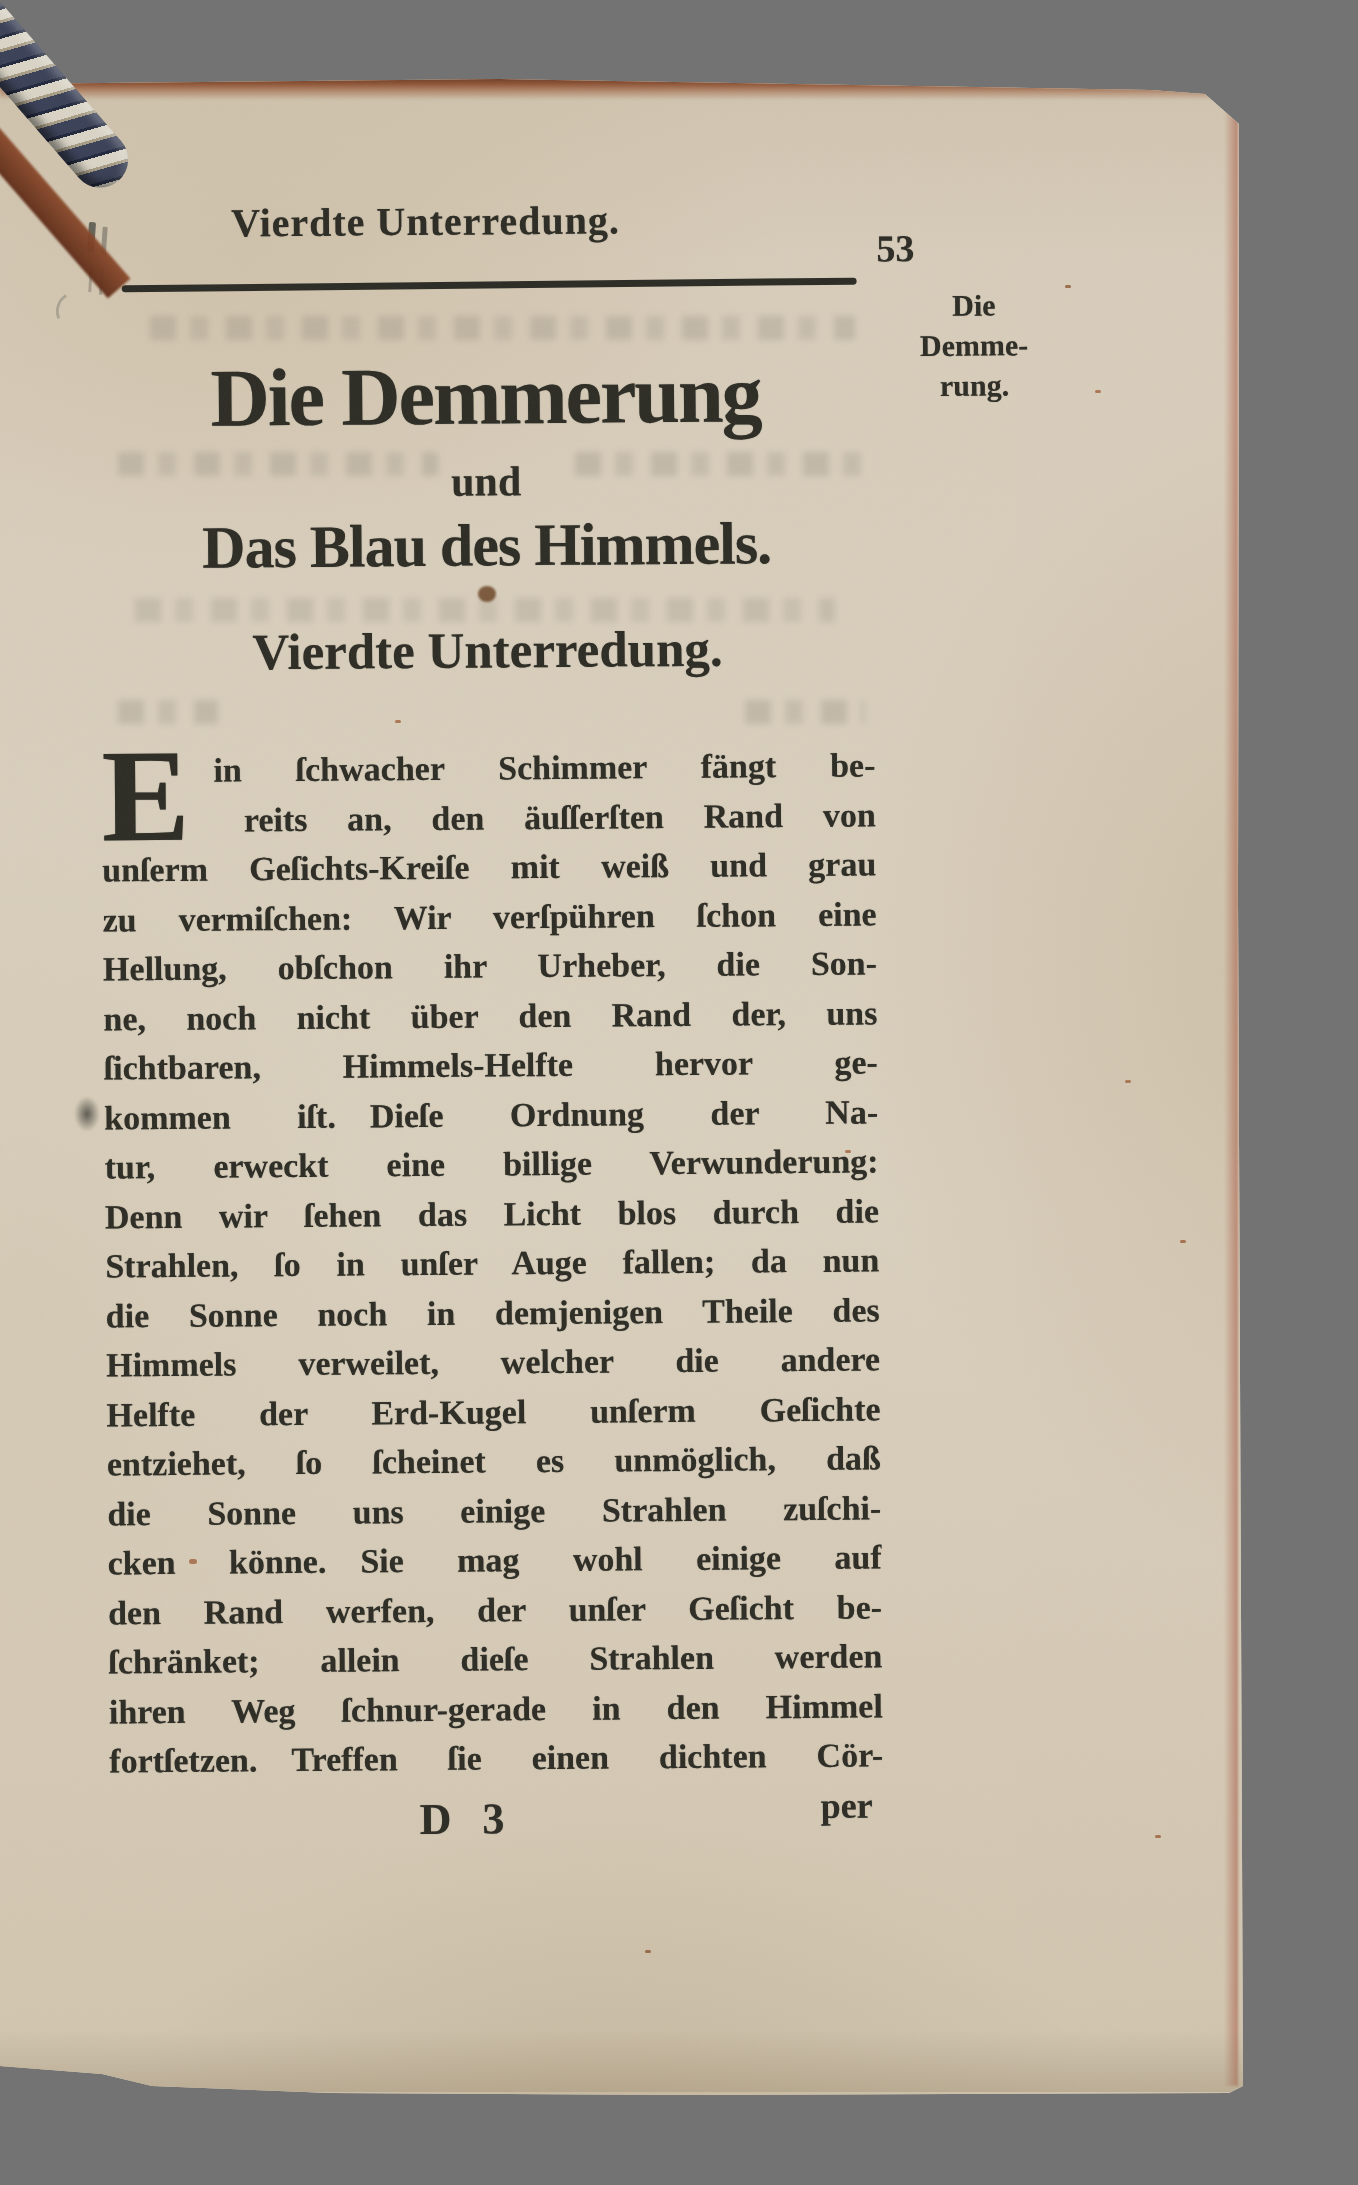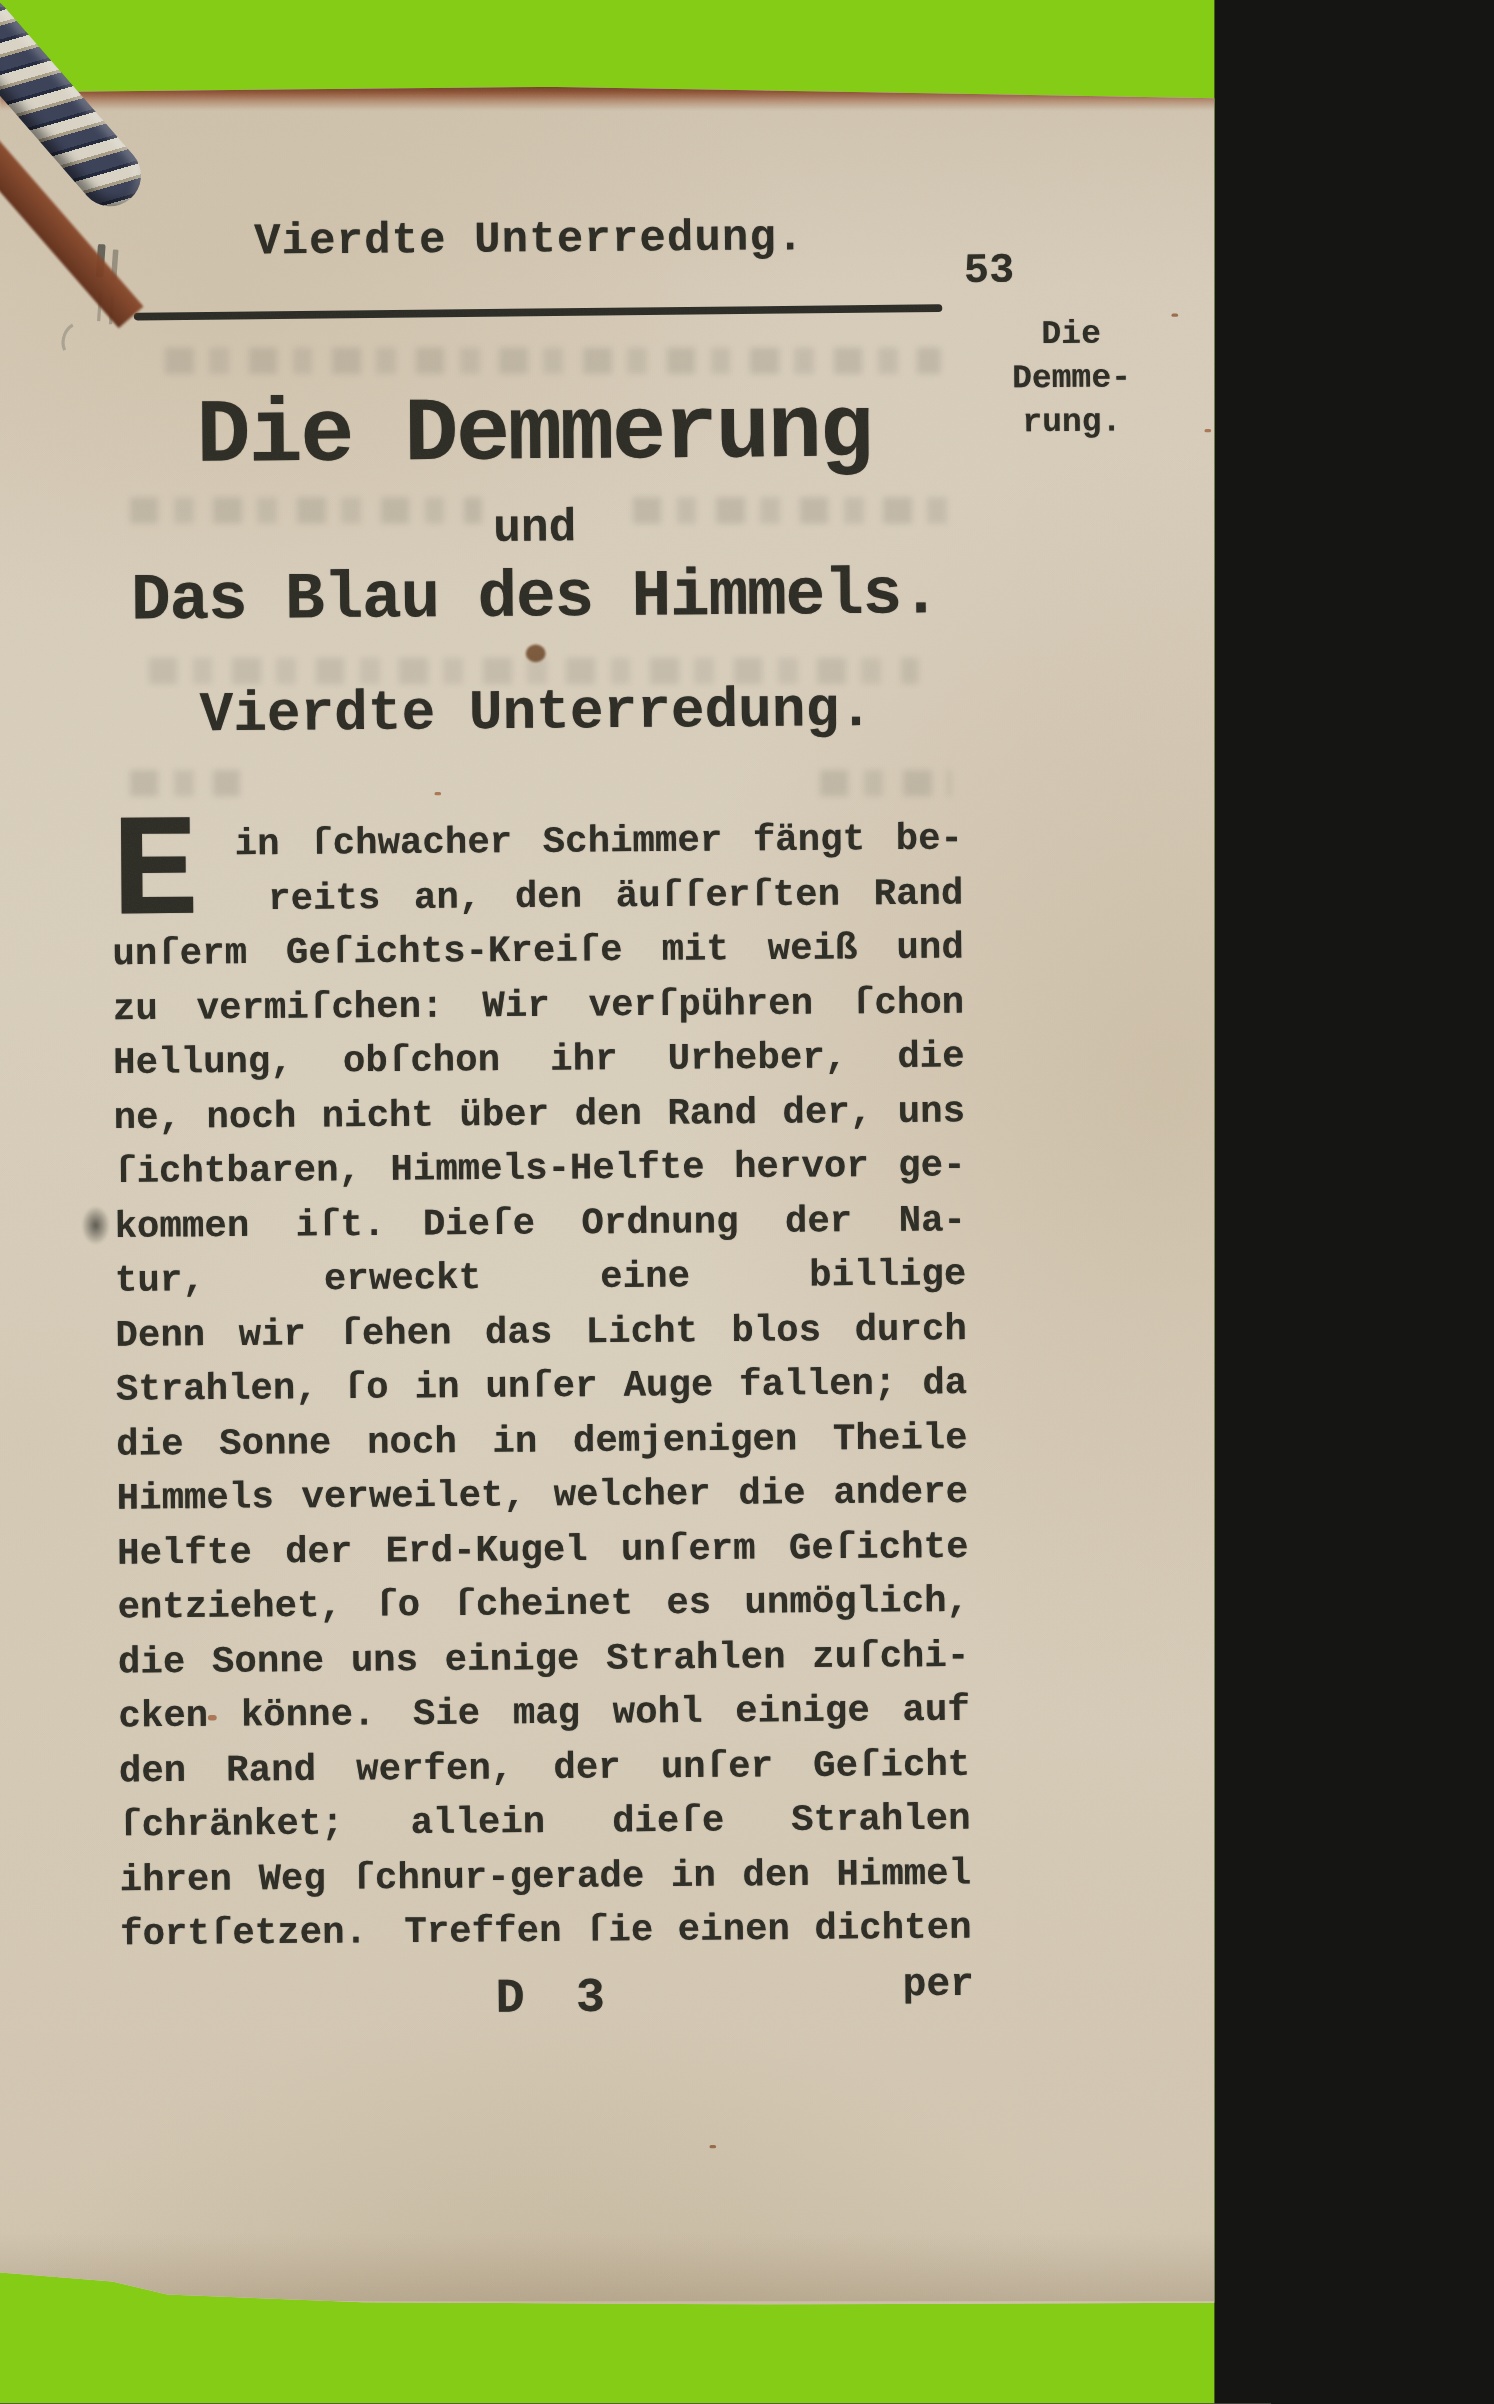--- a/index.html
+++ b/index.html
@@ -1,17 +1,17 @@
 <!DOCTYPE html>
 <html><head>
 <meta charset="utf-8">
 <style>
   html,body{margin:0;padding:0;background:#151613;}
-  .scan{position:relative;width:1104px;height:2185px;background:#84cc16;overflow:hidden;
-        font-family:Liberation Mono, monospace;}
+  .scan{position:relative;width:1358px;height:2185px;background:#737373;overflow:hidden;
+        font-family:Liberation Serif, serif;}
   
   .paper{position:absolute;inset:0;z-index:1;
     clip-path:polygon(0px 84px,500px 79px,1150px 90px,1205px 94px,1239px 124px,1238px 900px,1243px 2086px,1229px 2093px,700px 2095px,330px 2093px,152px 2086px,102px 2074px,0px 2066px);
     background-color:#d5cab7;
     background-image:
       radial-gradient(ellipse 900px 500px at 18% 12%, rgba(198,182,154,.45), transparent 60%),
       radial-gradient(ellipse 700px 900px at 96% 45%, rgba(189,170,140,.40), transparent 65%),
       radial-gradient(ellipse 800px 500px at 45% 97%, rgba(186,170,142,.45), transparent 60%),
       radial-gradient(ellipse 600px 800px at 2% 60%, rgba(208,197,175,.5), transparent 60%),
       linear-gradient(180deg,#cdc1ab,#d8cdbb 12%,#dad0be 55%,#d3c7b2 90%,#cfc2ab);}
@@ -69,21 +69,21 @@
   .title-sub{position:absolute;left:104px;top:510px;width:774px;text-align:center;
     font-size:60px;font-weight:700;letter-spacing:-1px;}
   .section-head{position:absolute;left:104px;top:620px;width:774px;text-align:center;
     font-size:51px;font-weight:700;}
   .dropcap{position:absolute;left:104px;top:742px;font-size:132px;line-height:100px;font-weight:700;}
   .bodytext{position:absolute;left:104px;top:742px;width:774px;font-size:34px;font-weight:700;
     line-height:49.5px;}
   .bl{text-align:justify;text-align-last:justify;height:49.5px;overflow:hidden;}
   .ind1{margin-left:112px;}
   .ind2{margin-left:142px;}
-  .signature{position:absolute;left:445px;top:1792px;font-size:44px;font-weight:700;letter-spacing:10px;}
+  .signature{position:absolute;left:414px;top:1792px;font-size:44px;font-weight:700;letter-spacing:10px;}
   .catchword{position:absolute;left:790px;top:1786px;font-size:36px;font-weight:700;margin-left:25px;}
   
   .grain{position:absolute;inset:0;z-index:4;pointer-events:none;opacity:.5;
     clip-path:polygon(0px 84px,500px 79px,1150px 90px,1205px 94px,1239px 124px,1238px 900px,1243px 2086px,1229px 2093px,700px 2095px,330px 2093px,152px 2086px,102px 2074px,0px 2066px);}
 </style>
 </head>
 <body>
 
 <div class="scan">
 

